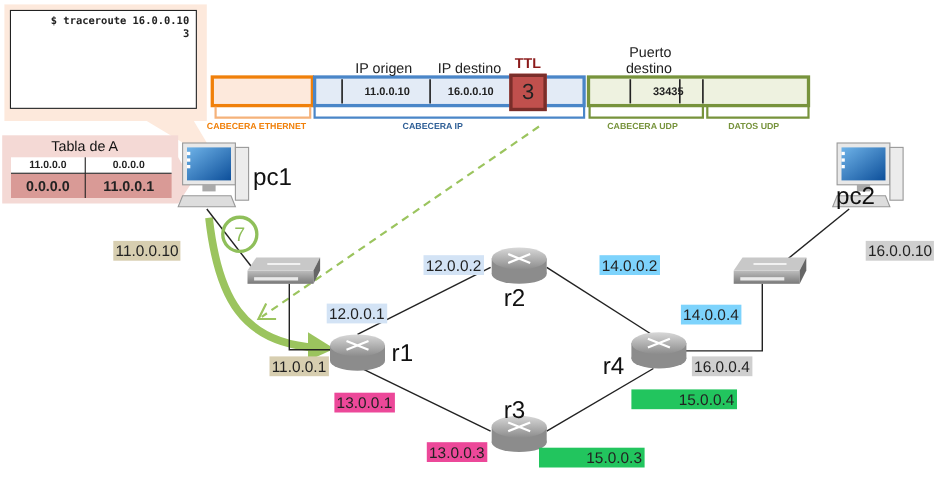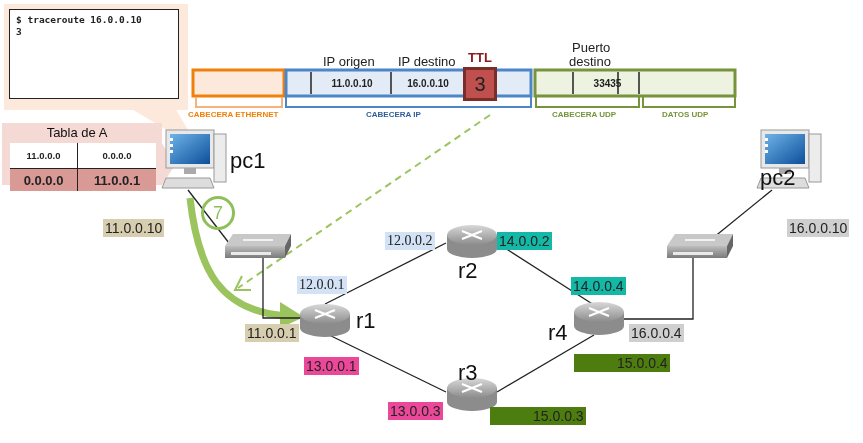--- a/index.html
+++ b/index.html
@@ -5,46 +5,46 @@
   html, body { margin: 0; padding: 0; background: #ffffff; }
   body { width: 863px; height: 443px; position: relative; overflow: hidden; font-family: "Liberation Sans", sans-serif; }
   .abs { position: absolute; }
   svg.net { position: absolute; left: 0; top: 0; width: 863px; height: 443px; }
 
   
   .callout-bg { left: 4px; top: 4px; width: 184px; height: 106px; background: #fde9dc; }
   .terminal { left: 9px; top: 9px; width: 168px; height: 88px; background: #fff; border: 1.5px solid #222; }
   .term-title { height: 11px; background: #f0954a; color: #fff; font-size: 9px; line-height: 11px; text-align: center; position: relative; }
   .term-title .sq { position: absolute; left: 3px; top: 2px; width: 5px; height: 7px; background: #111; }
-  .term-body { padding: 4px 6px; font-family: "DejaVu Sans Mono", monospace; font-size: 9.5px; line-height: 12px; color: #222; font-weight: bold; }
+  .term-body { padding: 4px 6px; font-family: "DejaVu Sans Mono", monospace; font-size: 9.5px; line-height: 12px; color: #222; font-weight: bold; text-align: right; }
   .term-line { white-space: pre; }
 
   
   .table-bg { left: 2px; top: 123px; width: 160px; height: 62px; background: #f4d9d5; }
   .table-title { left: 2px; top: 125px; width: 150px; text-align: center; font-size: 13px; color: #111; }
   .rt { left: 10px; top: 143px; width: 146px; border-collapse: collapse; }
   .rt td { border-right: 1px solid #222; text-align: center; padding: 0; }
   .rt td:last-child { border-right: none; }
-  .rt tr.r1 td { background: #fff; font-size: 9.5px; height: 25px; font-weight: bold; color: #222; border-bottom: 1px solid #222; }
+  .rt tr.r1 td { background: #fff; font-size: 9.5px; height: 14px; font-weight: bold; color: #222; border-bottom: 1px solid #222; }
   .rt tr.r2 td { background: #d99a96; font-size: 13px; height: 22px; font-weight: bold; color: #222; }
 
   
   .field-label { font-size: 13px; color: #222; }
   .small-label { font-size: 8px; font-weight: bold; }
   .ipval { font-size: 10px; font-weight: bold; color: #222; text-align: center; }
 
   .ttl-box { left: 463px; top: 67px; width: 34px; height: 34px; background: #c0504d; border: 3px solid #7a2e2a; box-sizing: border-box; color: #222; font-size: 20px; text-align: center; line-height: 28px; }
 
   
   .ip { font-size: 14px; color: #222; padding: 0 2px; line-height: 18px; white-space: nowrap; }
   .ip.tan { background: #d7ceb0; }
-  .ip.blue { background: #d3e3f5; font-family: Liberation Serif, serif; }
-  .ip.green { background: #14b8a6; }
+  .ip.blue { background: #d3e3f5; }
+  .ip.green { background: #7dd3fc; margin-left: 48px; }
   .ip.peach { background: #ec4899; }
-  .ip.pink { background: #4d7c0f; padding-left: 43px; }
+  .ip.pink { background: #22c55e; padding-left: 43px; }
   .ip.gray { background: #cfcfcf; }
 
   .node-label { font-size: 22px; color: #111; }
 
   .step-circle { left: 201px; top: 196px; width: 34px; height: 34px; border: 3px solid #8fbf5a; border-radius: 50%; box-sizing: border-box; color: #8fbf5a; font-size: 18px; text-align: center; line-height: 28px; }
 </style>
 </head>
 <body>
 
 <div class="abs callout-bg"></div>

